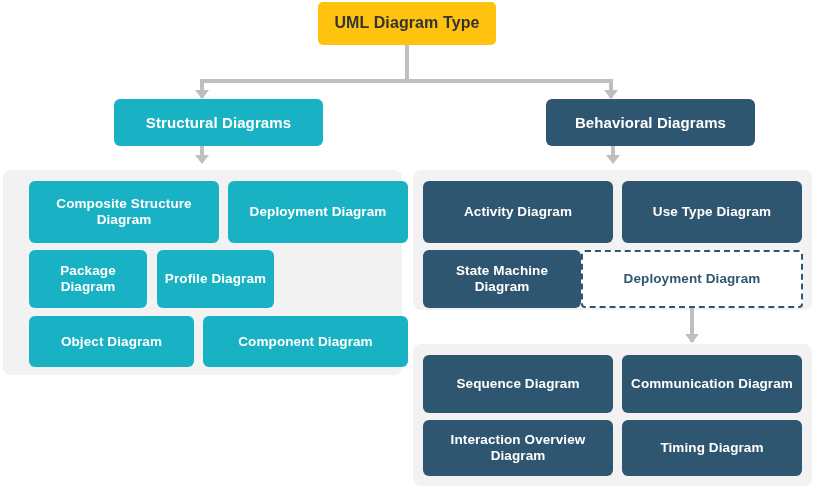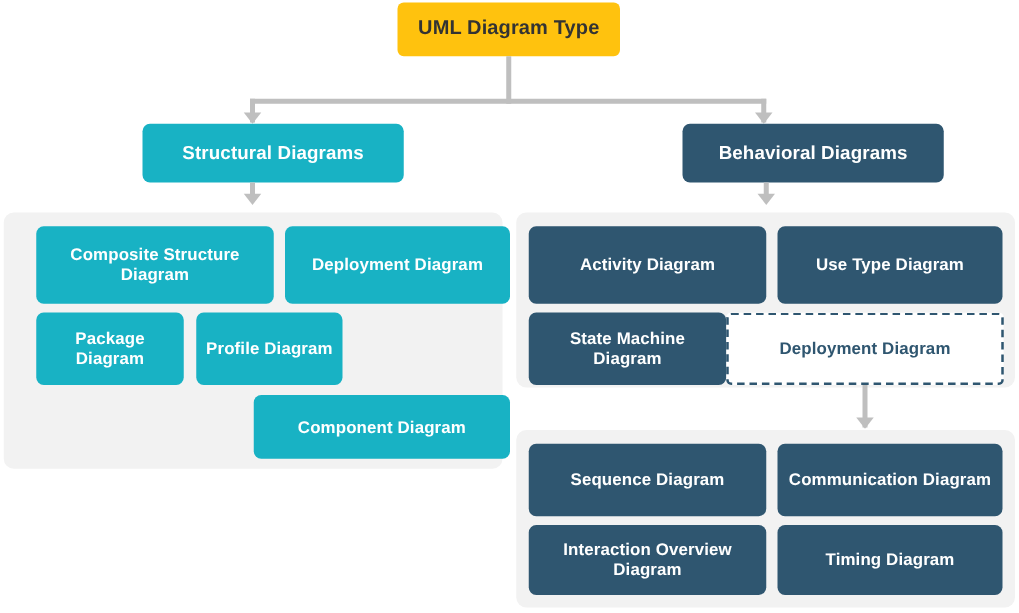--- a/index.html
+++ b/index.html
@@ -108,20 +108,21 @@
 
     <div class="node teal leaf" style="left:10px; top:11px; width:190px; height:62px;">Composite Structure Diagram</div>
 
     <div class="node teal leaf" style="left:209px; top:11px; width:180px; height:62px;">Deployment Diagram</div>
 
     <div class="node teal leaf" style="left:138px; top:80px; width:117px; height:58px;">Profile Diagram</div>
 
     <div class="node teal leaf" style="left:10px; top:80px; width:118px; height:58px;">Package Diagram</div>
 
 
+    <div class="node teal leaf" style="left:10px; top:146px; width:165px; height:51px;">Object Diagram</div>
 
     <div class="node teal leaf" style="left:184px; top:146px; width:205px; height:51px;">Component Diagram</div>
   </div>
 
   <div class="panel" style="left:413px; top:170px; width:399px; height:140px;">
 
     <div class="node navy leaf" style="left:10px; top:11px; width:190px; height:62px;">Activity Diagram</div>
 
     <div class="node navy leaf" style="left:209px; top:11px; width:180px; height:62px;">Use Type Diagram</div>
 

